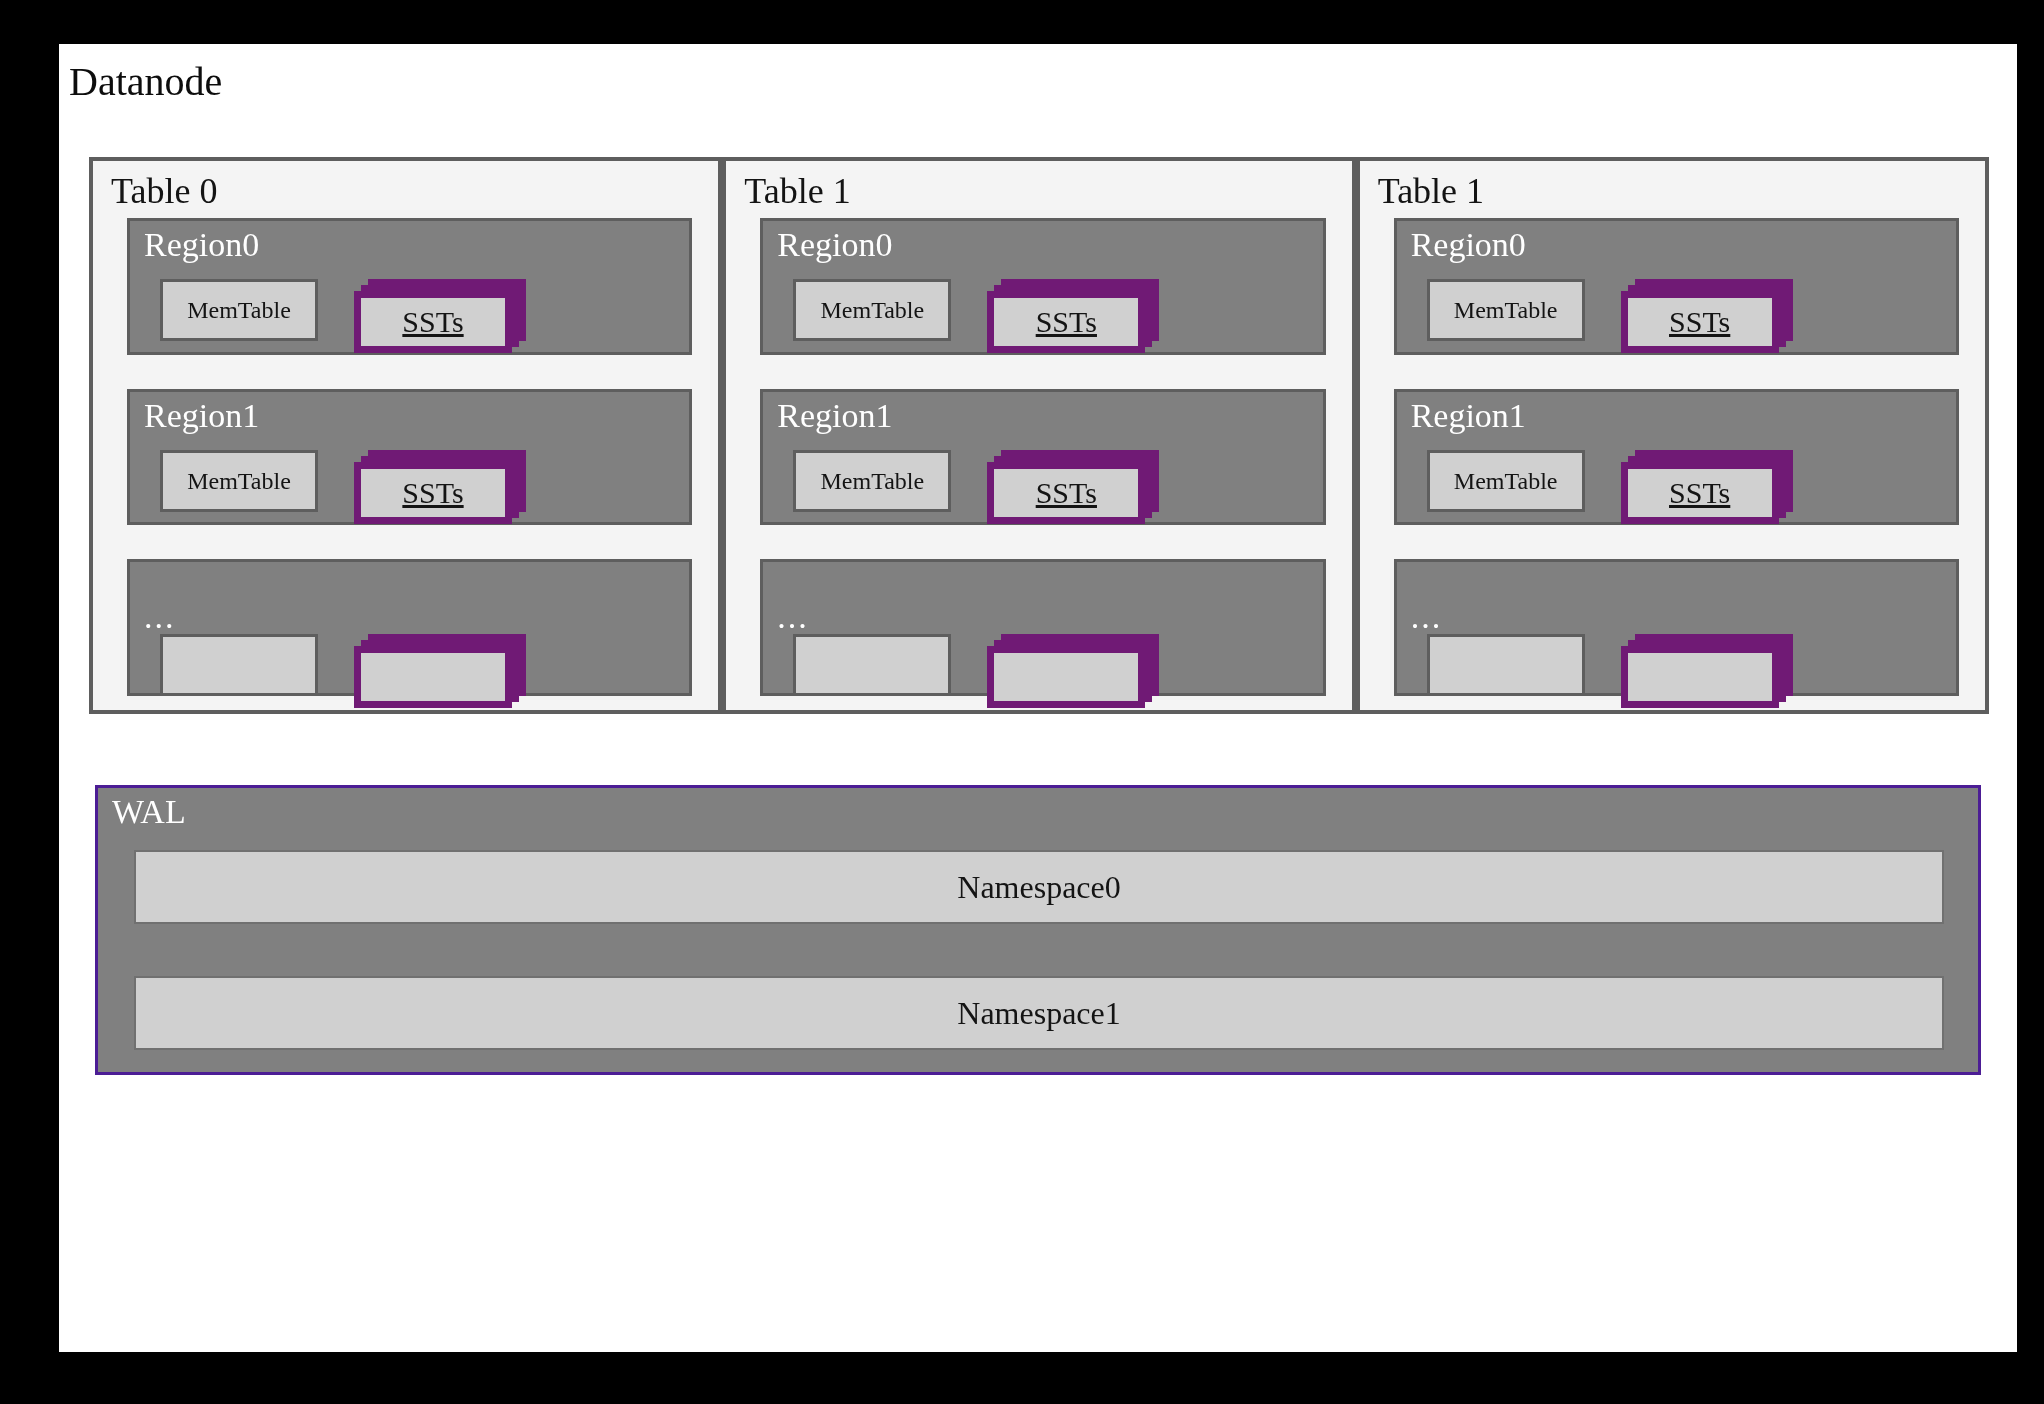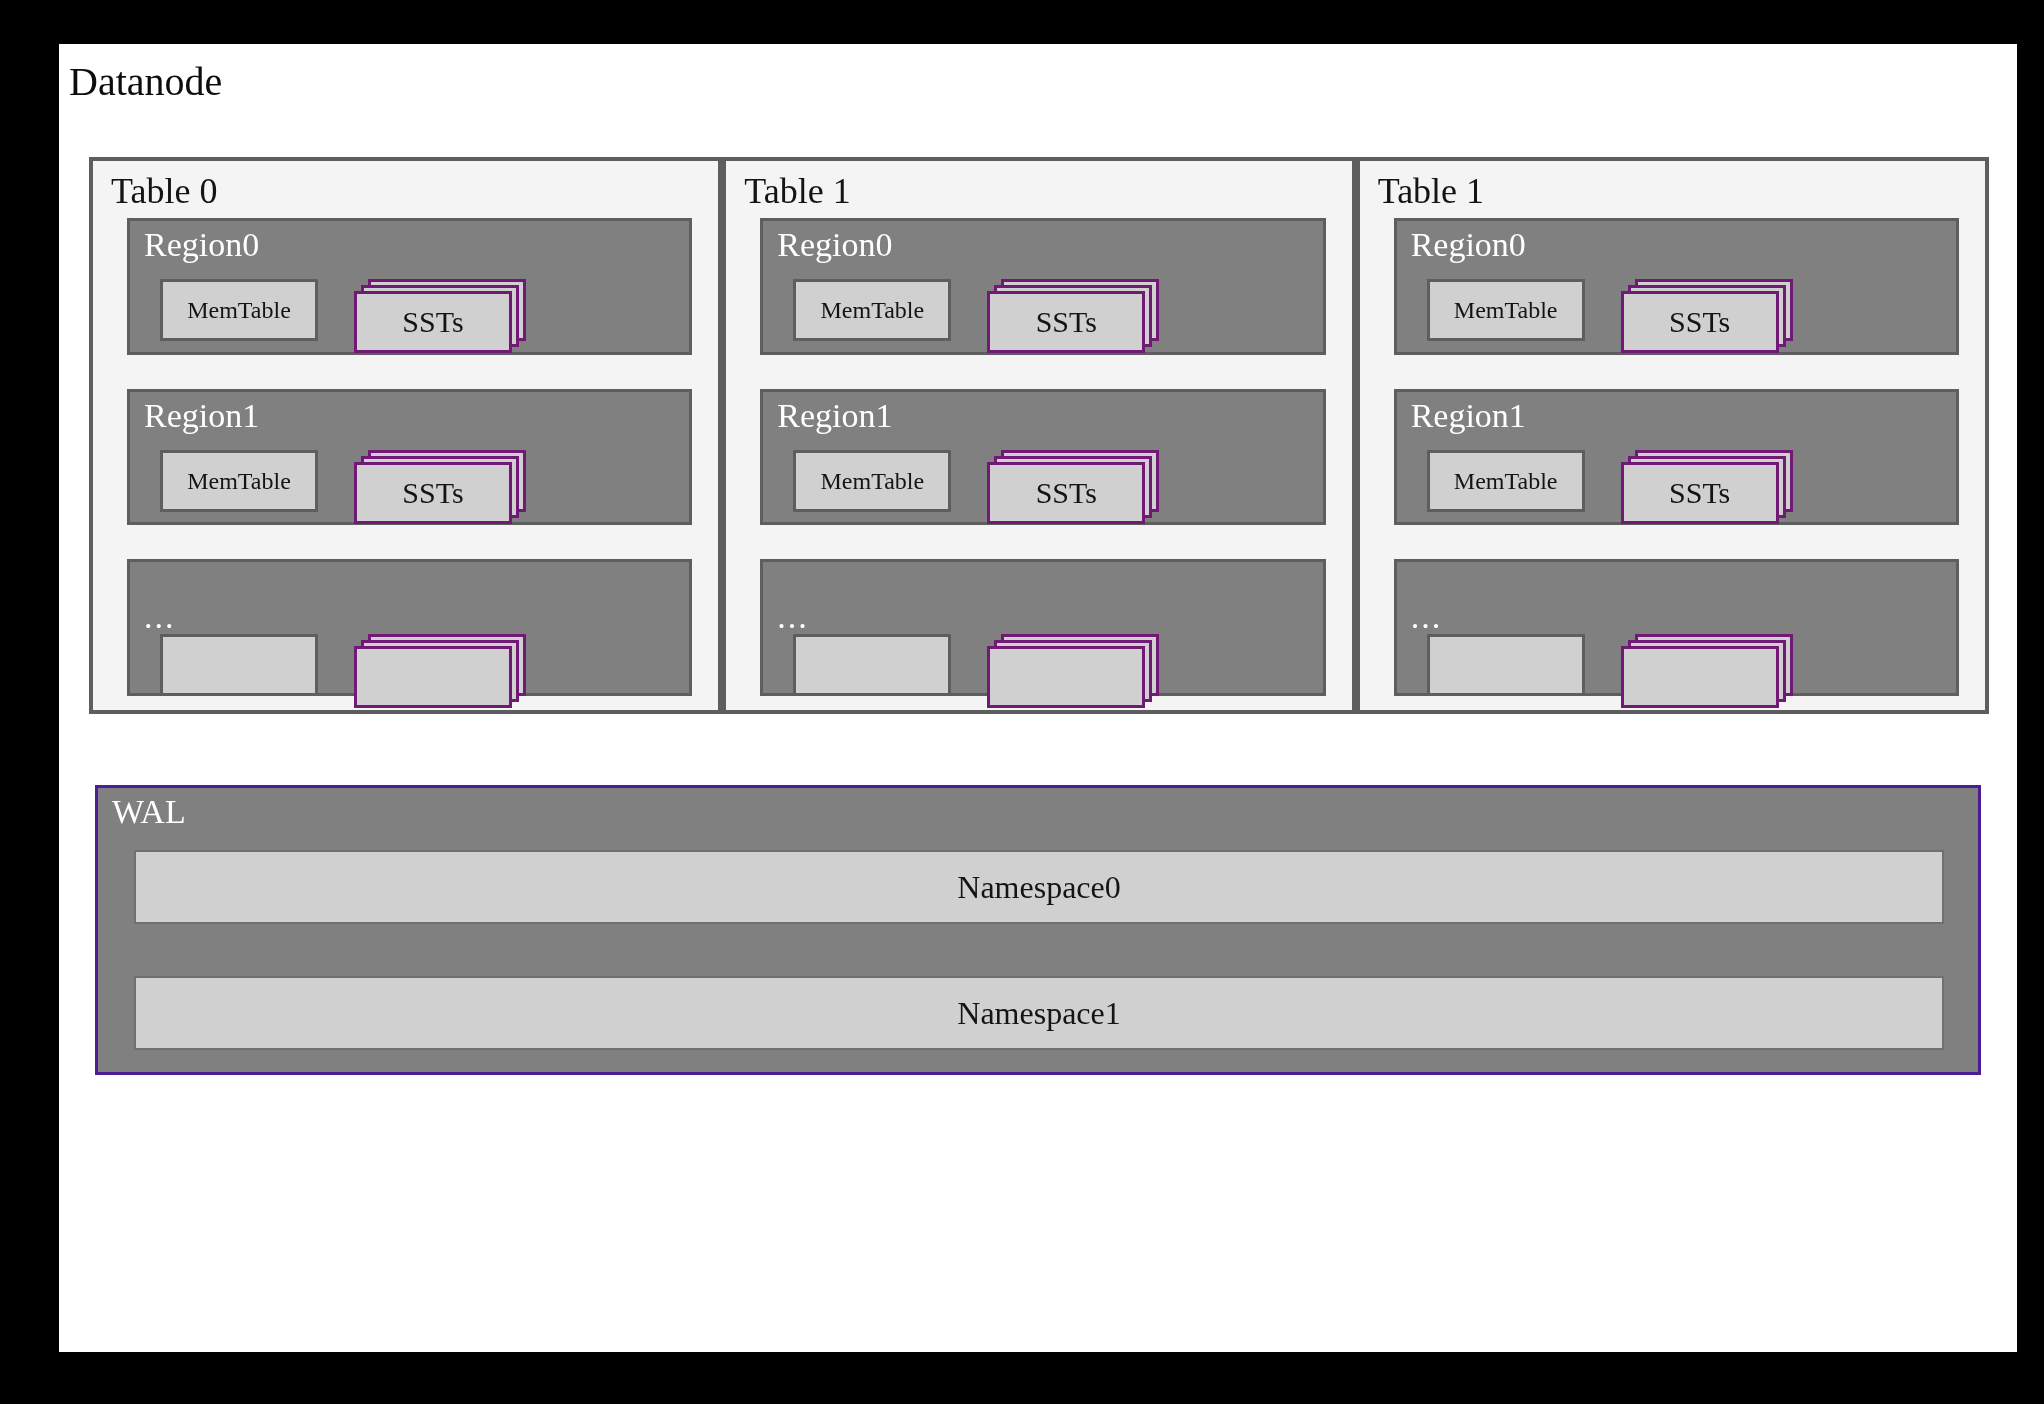--- a/index.html
+++ b/index.html
@@ -141,22 +141,23 @@
     position: relative;
     width: 172px;
     height: 74px;
     flex: 0 0 auto;
   }
   .sst-stack .sheet {
     position: absolute;
     width: 158px;
     height: 62px;
     background: #d0d0d0;
-    border: 3px solid #701a75;
-    box-sizing: border-box;
+    border: 7px solid #701a75;
+    box-sizing: border-box;
+    text-decoration: underline;
   }
   .sst-stack .sheet.back2  { left: 14px; top: 0px;  }
   .sst-stack .sheet.back1  { left: 7px;  top: 6px;  }
   .sst-stack .sheet.front  { left: 0px;  top: 12px;
     display: flex; align-items: center; justify-content: center;
     font-size: 30px; color: #141414; line-height: 1; }
 
   
   .wal {
     position: absolute;

